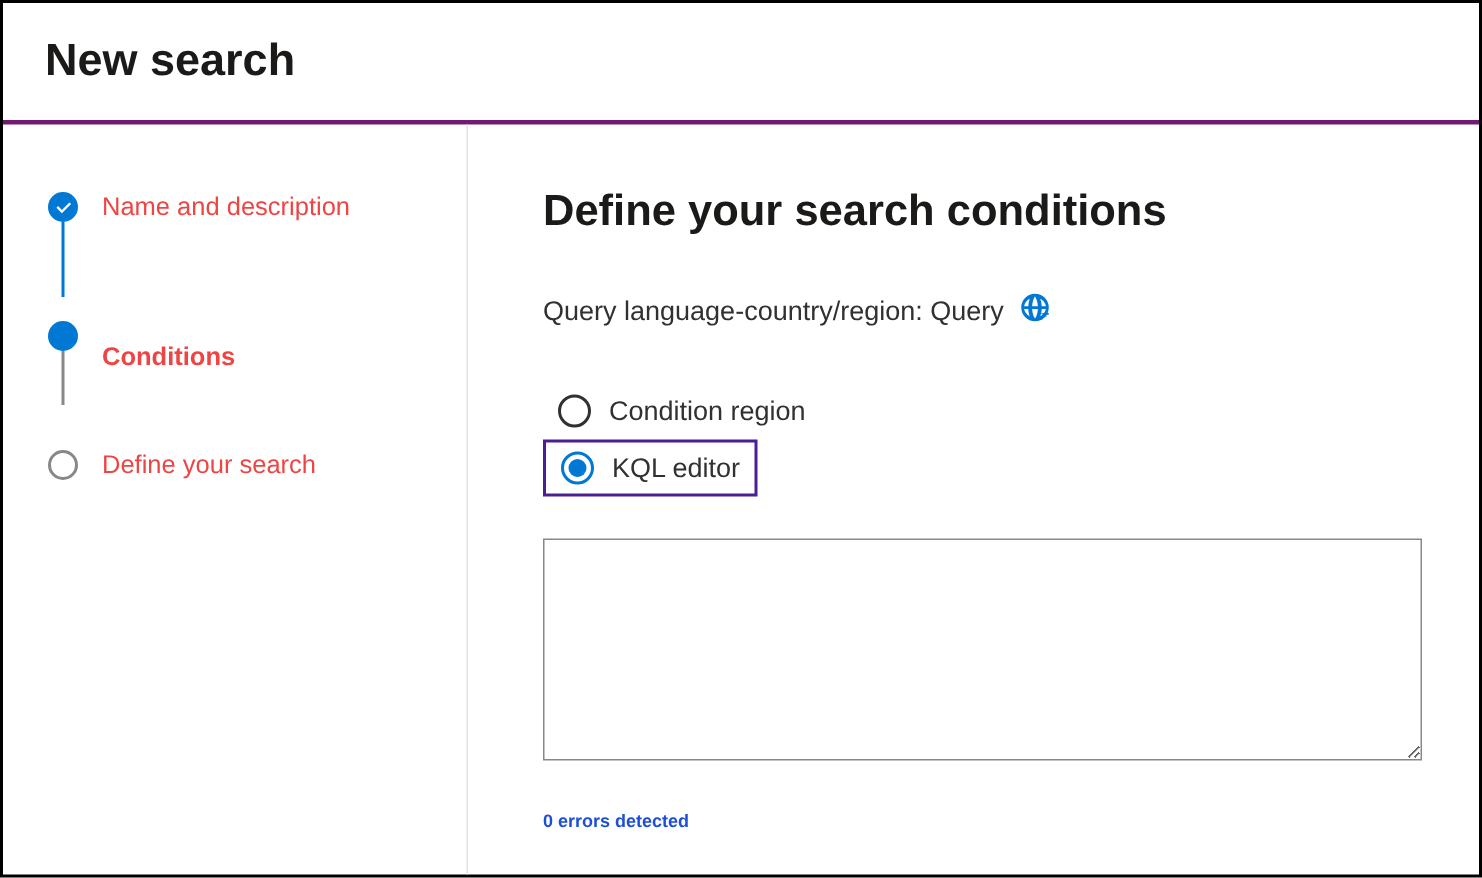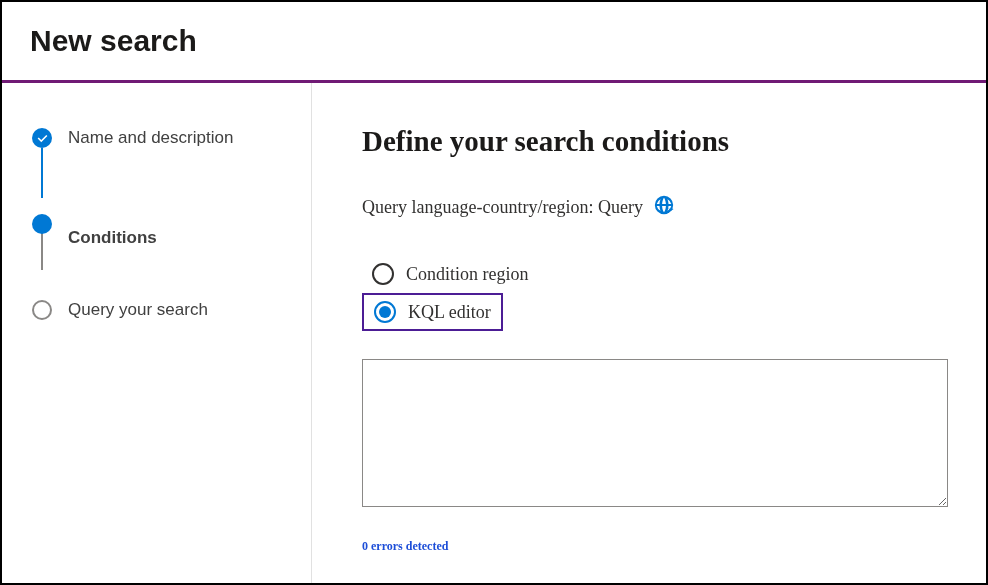--- a/index.html
+++ b/index.html
@@ -80,30 +80,29 @@
     }
     .step-indicator.current {
       background: #0078d4;
     }
     .step-indicator.pending {
       background: #fff;
       border: 2px solid #8a8886;
     }
     .step-label {
       font-size: 17px;
-      color: #404040;
+      color: #ef4444;
     }
     .step-label.current {
       font-weight: 700;
       margin-top: 28px;
     }
     .main-panel {
       flex: 1;
       padding: 42px 38px 0 50px;
-      font-family: Liberation Serif, serif;
     }
     .main-panel h2 {
       font-size: 29px;
       font-weight: 700;
       color: #1b1a19;
       margin-bottom: 36px;
     }
     .query-lang-row {
       display: flex;
       align-items: center;
@@ -196,21 +195,21 @@
         <span class="step-label">Name and description</span>
         <span class="step-connector"></span>
       </li>
       <li class="step-item">
         <span class="step-indicator current"></span>
         <span class="step-label current">Conditions</span>
         <span class="step-connector inactive"></span>
       </li>
       <li class="step-item">
         <span class="step-indicator pending"></span>
-        <span class="step-label">Query your search</span>
+        <span class="step-label">Define your search</span>
       </li>
     </ul>
   </nav>
 
   <main class="main-panel">
     <h2>Define your search conditions</h2>
 
     <div class="query-lang-row">
       <span>Query language-country/region: Query</span>
       <span class="translate-icon">

